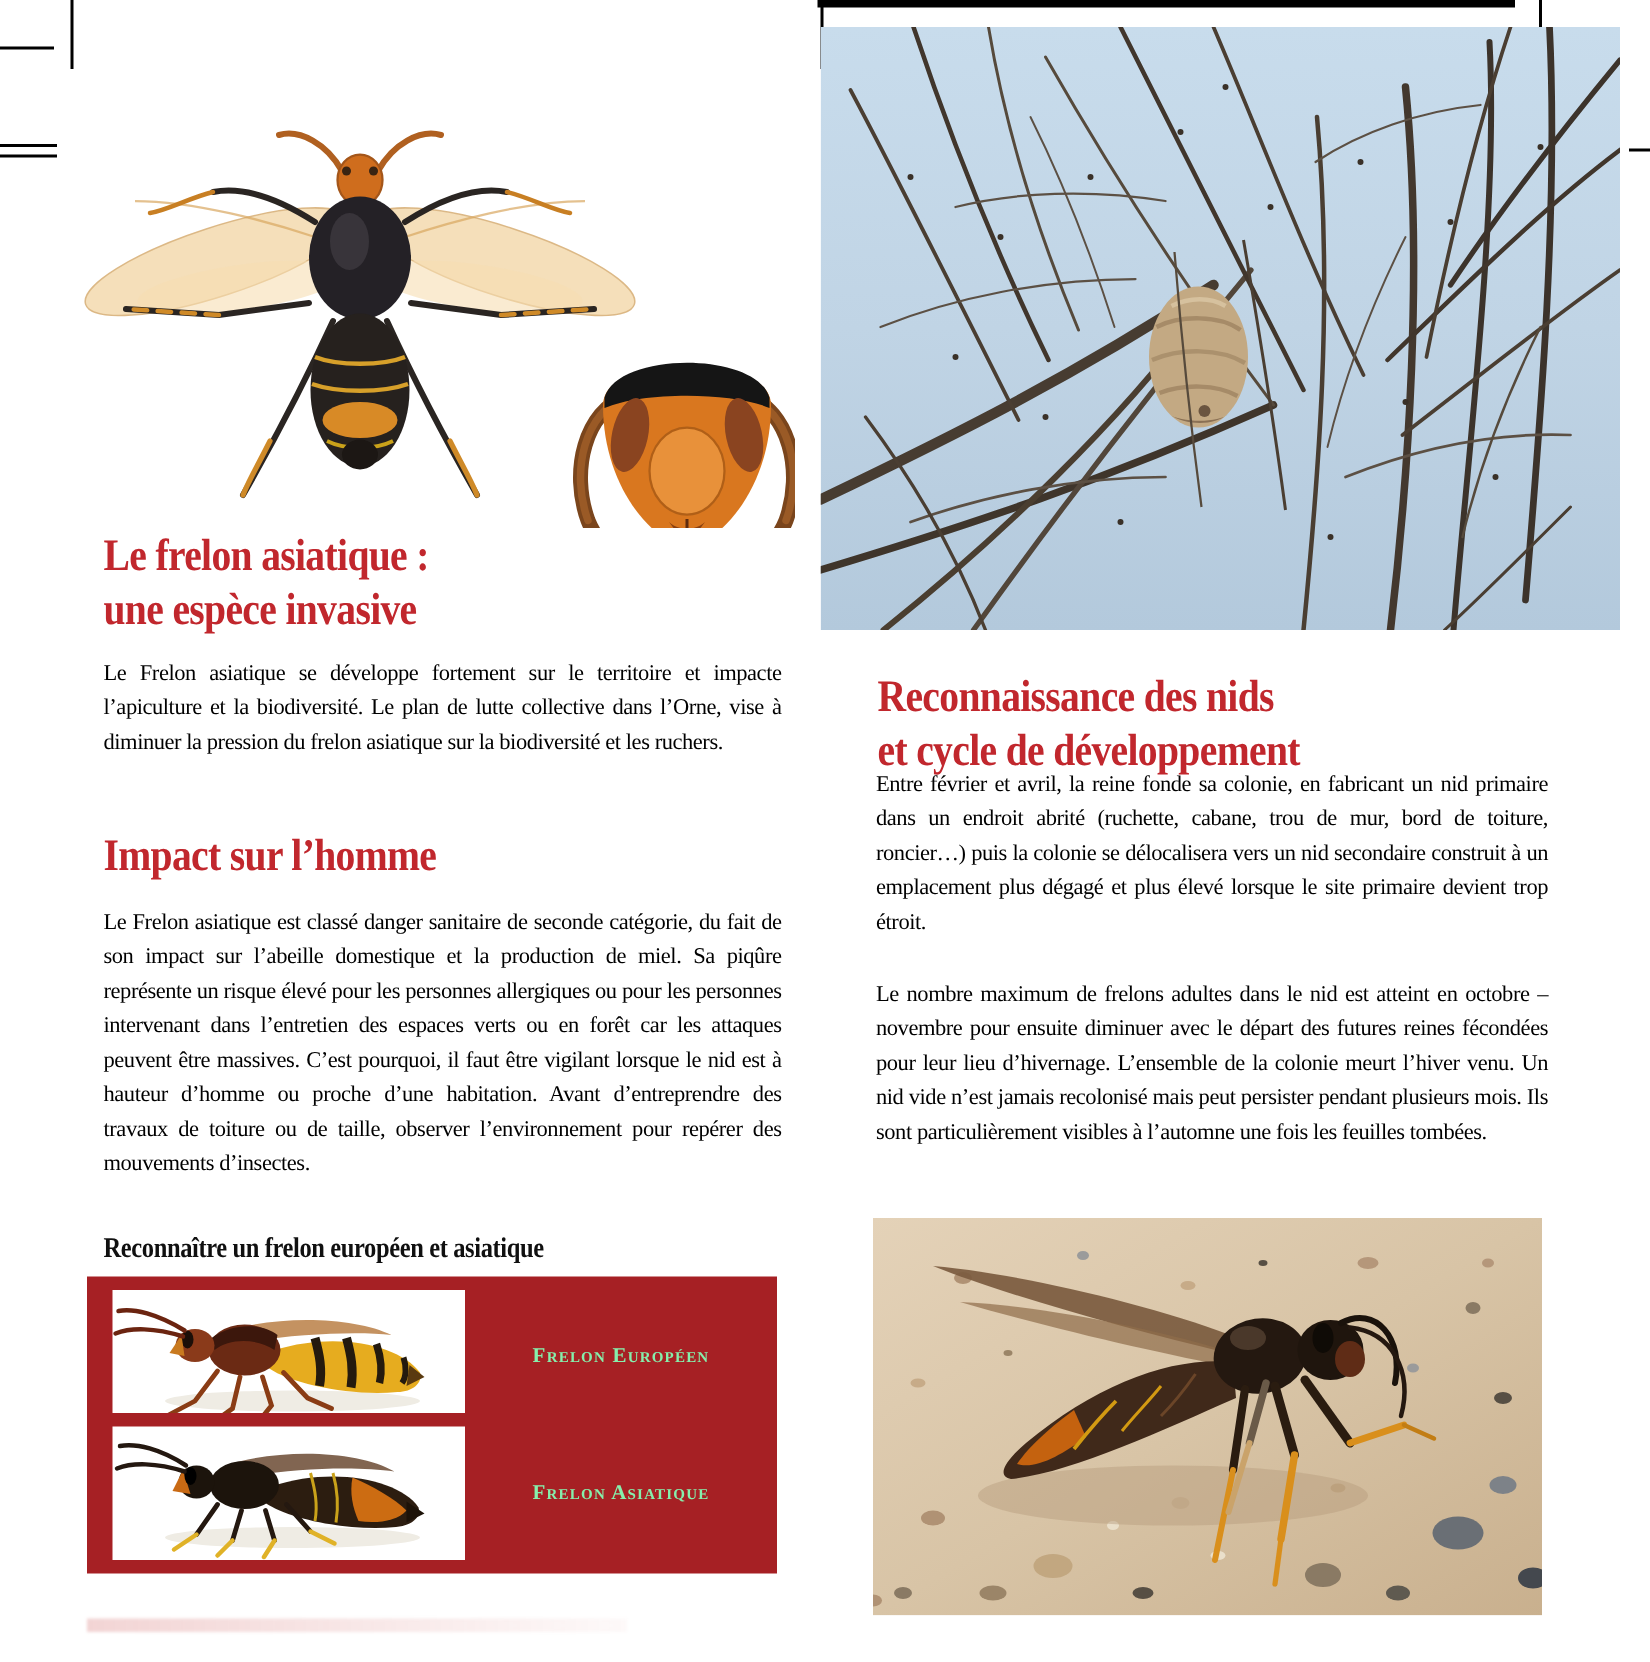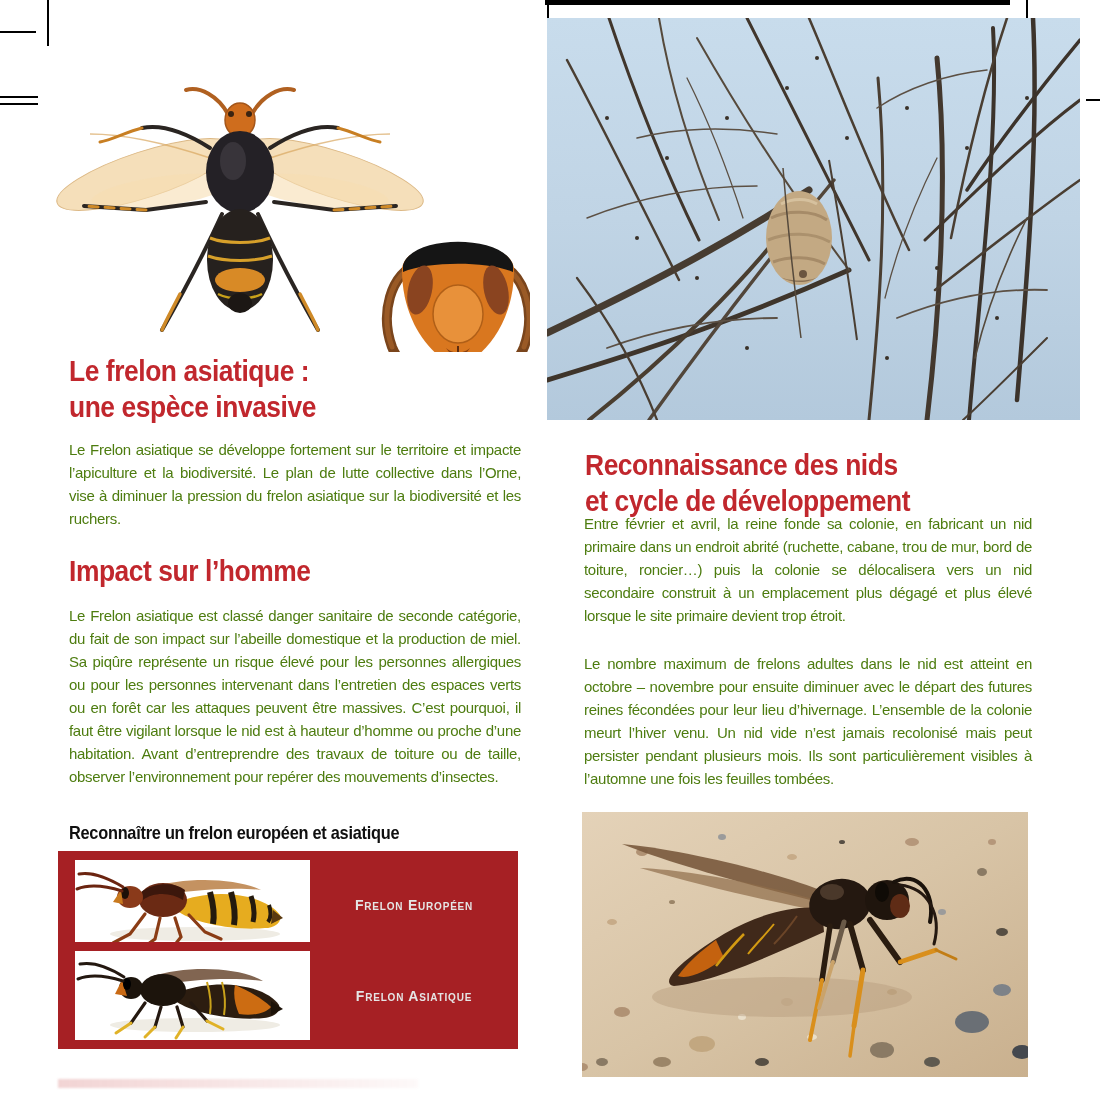--- a/index.html
+++ b/index.html
@@ -1,32 +1,32 @@
 <!DOCTYPE html>
 <html><head>
 <meta charset="utf-8">
 <style>
   html,body{margin:0;padding:0;background:#fff;}
   .page{position:relative;width:1100px;height:1108px;background:#ffffff;overflow:hidden;
-        font-family:Liberation Sans, sans-serif;}
+        font-family:Liberation Serif, serif;}
   .abs{position:absolute;}
   .crop{position:absolute;background:#000;}
 
   .red-heading{font-weight:700;color:#c1272d;font-size:30px;line-height:36px;
                letter-spacing:-0.5px;transform:scaleX(0.88);transform-origin:0 0;white-space:nowrap;}
   .body-text{font-size:15px;line-height:23px;letter-spacing:-0.3px;text-align:justify;
-             color:#4d7c0f;}
+             color:#000000;}
   .sub-heading{font-weight:700;font-size:19px;color:#101010;letter-spacing:-0.3px;
                transform:scaleX(0.86);transform-origin:0 0;white-space:nowrap;}
 
   .compare-box{position:absolute;left:58px;width:460px;height:107px;background:#a62024;}
   .compare-photo{position:absolute;left:17px;top:9px;width:235px;height:89px;background:#ffffff;}
   .compare-label{position:absolute;left:252px;top:0;width:208px;height:107px;
                  display:flex;align-items:center;justify-content:center;
-                 color:#e5e5e5;font-weight:700;font-size:14px;font-variant:small-caps;
+                 color:#86efac;font-weight:700;font-size:14px;font-variant:small-caps;
                  letter-spacing:0.8px;}
   .photo-frame{position:absolute;overflow:hidden;}
   svg{display:block;}
 </style>
 </head>
 <body>
 
 <div class="page">
 
   <div class="crop" style="left:47px;top:0;width:2px;height:46px;"></div>

